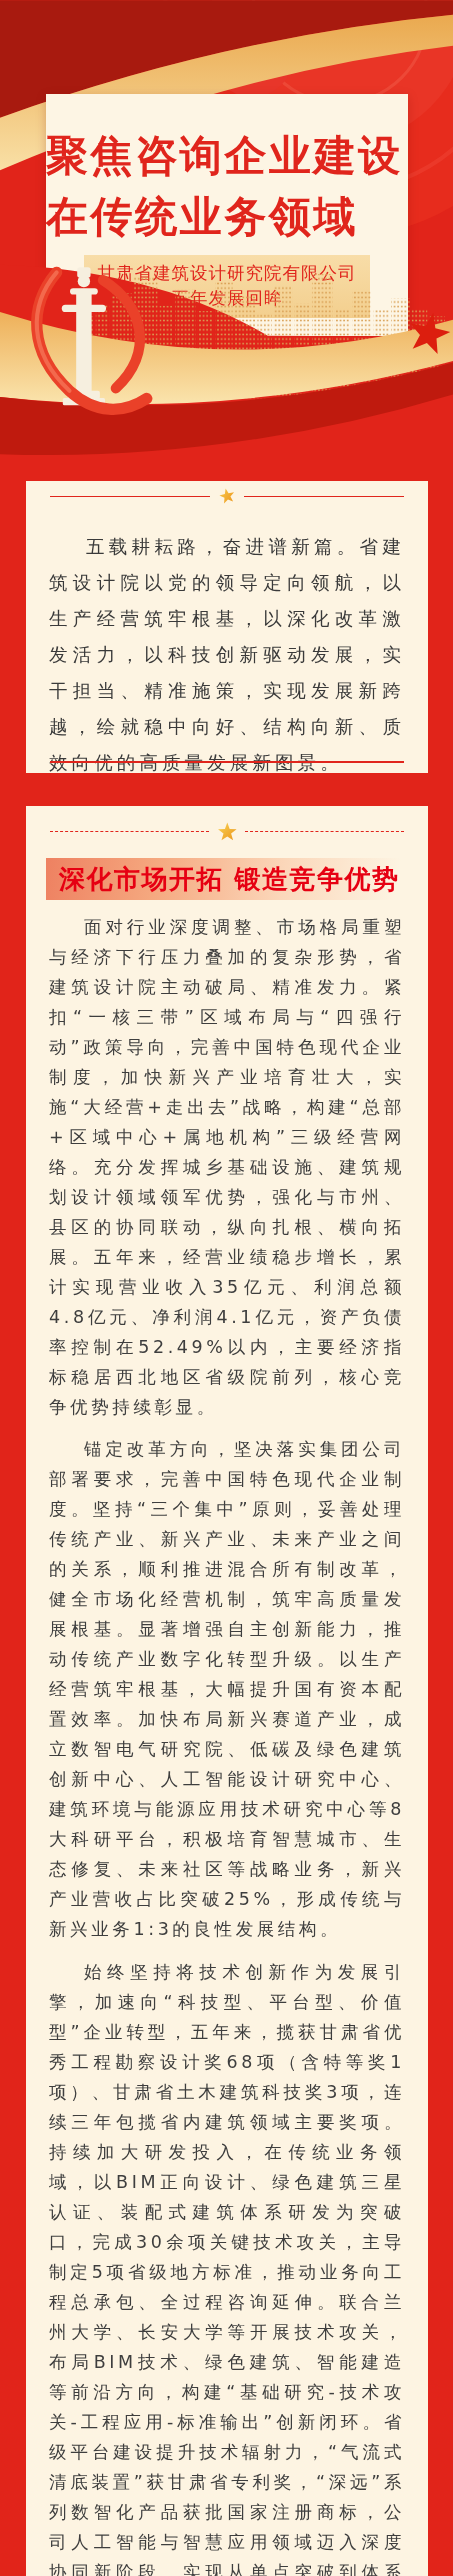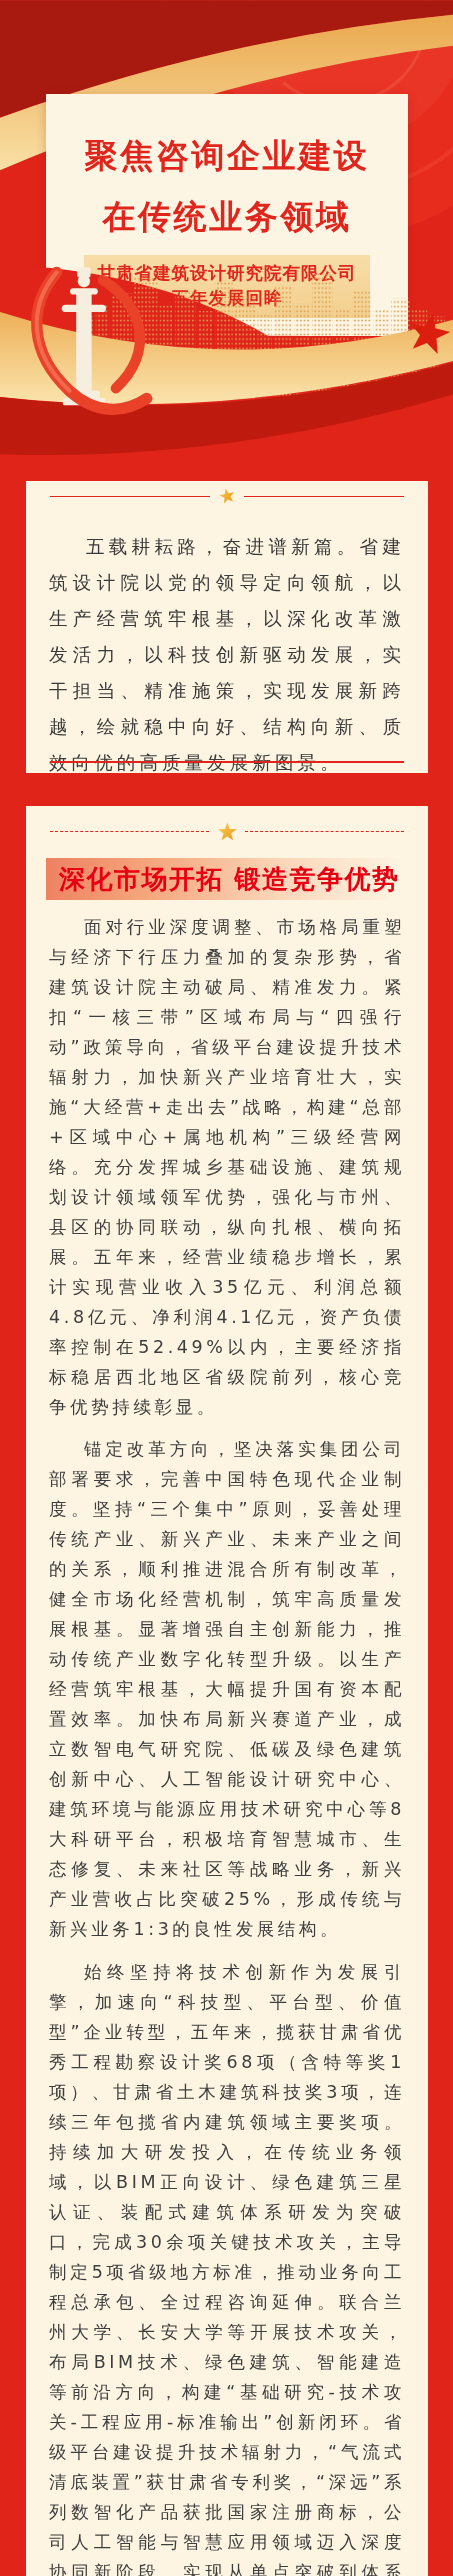--- a/index.html
+++ b/index.html
@@ -7,26 +7,26 @@
           background:#e1241a; overflow:hidden;
           font-family:"DejaVu Sans","Liberation Sans",sans-serif; }
 
   
   .hero { position:absolute; top:0; left:0; width:453px; height:481px; }
   .hero svg { position:absolute; left:0; top:0; }
   .hero-base { z-index:1; }
   .hero-over { z-index:3; bottom:0; top:auto; }
   .hero-card { position:absolute; left:46px; top:94px; width:362px; height:242px;
                background:#fdf5e4; z-index:2; box-shadow:0 3.1px 9.3px rgba(120,10,5,.25); }
-  .hero-title { text-align:center; font-weight:bold; color:#e0251c;
-                font-size:33px; letter-spacing:2.6px; line-height:61px; white-space:nowrap; }
+  .hero-title { text-align:left; font-weight:bold; color:#e0251c;
+                font-size:42px; letter-spacing:2.6px; line-height:61px; white-space:nowrap; }
   .hero-title.first { margin-top:31px; }
   .hero-badge { margin:8.2px auto 0; width:278px; background:linear-gradient(180deg,#f8dda8,#f3cf8e);
                 text-align:center; padding:6.2px 4.1px; }
-  .badge-line { font-size:17.5px; font-weight:bold; color:#e0251c; letter-spacing:1px; line-height:25px; }
+  .badge-line { font-size:17.5px; font-weight:normal; color:#e0251c; letter-spacing:1px; line-height:25px; }
 
   
   .panel { position:absolute; left:26px; width:402px; background:#fdf4e2; overflow:hidden; }
   #panel-intro { top:481px;  height:292px; }
   #panel-main  { top:806px; height:2217px; }
 
   .divider { display:flex; align-items:center; gap:8.2px; margin:0 24px; }
   .divider .line { flex:1; height:1.5px; background:#e0251c; }
   .divider.dashed .line { height:0; background:none; border-top:1.5px dashed #e0251c; }
   #panel-intro .divider { padding-top:6.2px; }
@@ -170,21 +170,21 @@
               <stop offset="1" stop-color="#eb9418"></stop>
             </linearGradient>
           </defs>
         <path fill="url(#sg2)" d="M0,-19 L4.6,-6.3 L18,-5.9 L7.4,2.4 L11.2,15.4 L0,8 L-11.2,15.4 L-7.4,2.4 L-18,-5.9 L-4.6,-6.3 Z"></path>
       </svg>
       <div class="line"></div>
     </div>
 
     <div>
       <div class="section-heading">深化市场开拓 锻造竞争优势</div>
-      <p class="body-text section-body">面对行业深度调整、市场格局重塑与经济下行压力叠加的复杂形势，省建筑设计院主动破局、精准发力。紧扣“一核三带”区域布局与“四强行动”政策导向，省级平台建设提升技术辐射力，加快新兴产业培育壮大，实施“大经营+走出去”战略，构建“总部+区域中心+属地机构”三级经营网络。充分发挥城乡基础设施、建筑规划设计领域领军优势，强化与市州、县区的协同联动，纵向扎根、横向拓展。五年来，经营业绩稳步增长，累计实现营业收入35亿元、利润总额4.8亿元、净利润4.1亿元，资产负债率控制在52.49%以内，主要经济指标稳居西北地区省级院前列，核心竞争优势持续彰显。</p>
+      <p class="body-text section-body">面对行业深度调整、市场格局重塑与经济下行压力叠加的复杂形势，省建筑设计院主动破局、精准发力。紧扣“一核三带”区域布局与“四强行动”政策导向，完善中国特色现代企业制度，加快新兴产业培育壮大，实施“大经营+走出去”战略，构建“总部+区域中心+属地机构”三级经营网络。充分发挥城乡基础设施、建筑规划设计领域领军优势，强化与市州、县区的协同联动，纵向扎根、横向拓展。五年来，经营业绩稳步增长，累计实现营业收入35亿元、利润总额4.8亿元、净利润4.1亿元，资产负债率控制在52.49%以内，主要经济指标稳居西北地区省级院前列，核心竞争优势持续彰显。</p>
     </div>
 
     <div>
       <p class="body-text section-body">锚定改革方向，坚决落实集团公司部署要求，完善中国特色现代企业制度。坚持“三个集中”原则，妥善处理传统产业、新兴产业、未来产业之间的关系，顺利推进混合所有制改革，健全市场化经营机制，筑牢高质量发展根基。显著增强自主创新能力，推动传统产业数字化转型升级。以生产经营筑牢根基，大幅提升国有资本配置效率。加快布局新兴赛道产业，成立数智电气研究院、低碳及绿色建筑创新中心、人工智能设计研究中心、建筑环境与能源应用技术研究中心等8大科研平台，积极培育智慧城市、生态修复、未来社区等战略业务，新兴产业营收占比突破25%，形成传统与新兴业务1:3的良性发展结构。</p>
     </div>
 
     <div>
       <p class="body-text section-body">始终坚持将技术创新作为发展引擎，加速向“科技型、平台型、价值型”企业转型，五年来，揽获甘肃省优秀工程勘察设计奖68项（含特等奖1项）、甘肃省土木建筑科技奖3项，连续三年包揽省内建筑领域主要奖项。持续加大研发投入，在传统业务领域，以BIM正向设计、绿色建筑三星认证、装配式建筑体系研发为突破口，完成30余项关键技术攻关，主导制定5项省级地方标准，推动业务向工程总承包、全过程咨询延伸。联合兰州大学、长安大学等开展技术攻关，布局BIM技术、绿色建筑、智能建造等前沿方向，构建“基础研究-技术攻关-工程应用-标准输出”创新闭环。省级平台建设提升技术辐射力，“气流式清底装置”获甘肃省专利奖，“深远”系列数智化产品获批国家注册商标，公司人工智能与智慧应用领域迈入深度协同新阶段，实现从单点突破到体系化创新的跨越式发展。</p>
     </div>
 

